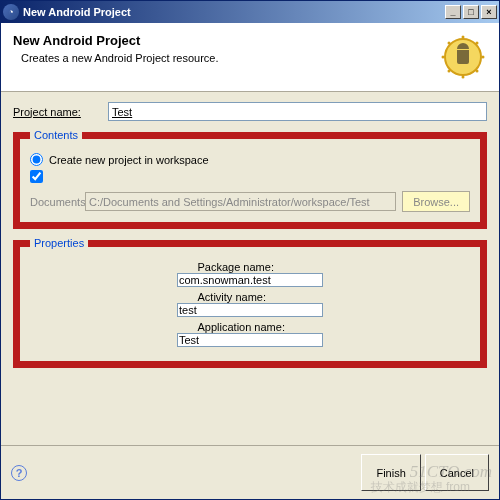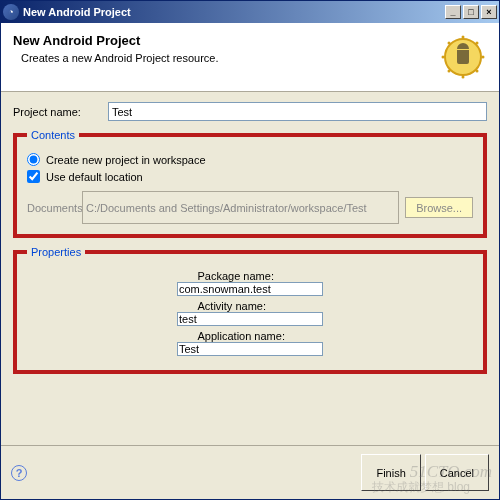--- a/index.html
+++ b/index.html
@@ -10,30 +10,30 @@
 .titlebar .title { flex: 1; }
 .winbtns { display: flex; gap: 2px; }
 .winbtn { width: 16px; height: 14px; background: #d4d0c8; border: 1px solid #fff; border-right-color:#404040; border-bottom-color:#404040; display:flex;align-items:center;justify-content:center; font-size:9px; font-family:Arial; color:#000;}
 .header { background: #fff; padding: 10px 12px; display: flex; border-bottom: 1px solid #aca899; }
 .header-text { flex: 1; }
 .header-title { font-size: 13px; font-weight: bold; margin-bottom: 4px; }
 .header-sub { font-size: 11px; margin-left: 8px; color: #000; }
 .badge { width: 48px; height: 48px; position: relative; }
 .badge svg { width: 48px; height: 48px; }
 .content { flex: 1; padding: 10px 12px; overflow: auto; }
-.row { display: flex; align-items: center; margin-bottom: 6px; }
+.row { display: flex; align-items: center; margin-bottom: 6px; text-decoration: underline; }
 .row label { width: 95px; }
 .row input[type=text] { flex: 1; height: 19px; border: 1px solid #7f9db9; padding: 0 3px; background:#fff; }
-fieldset { border: 4px solid #b91c1c; padding: 8px 10px 10px; margin-top: 8px; }
+fieldset { border: 7px solid #b91c1c; padding: 8px 10px 10px; margin-top: 8px; }
 legend { padding: 0 4px; color: #0046d5; }
 .opt { display: flex; align-items: center; margin: 4px 0; }
 .opt input { margin-right: 6px; }
 .locrow { display: flex; align-items: center; margin-top: 8px; }
 .locrow label { width: 55px; color:#888; }
-.locrow input { flex: 1; height: 33px; border: 1px solid #aca899; padding:0 3px; background:#ece9d8; color:#888; }
+.locrow input { flex: 1; height: 19px; border: 1px solid #aca899; padding:0 3px; background:#ece9d8; color:#888; }
 .browse { margin-left: 6px; height: 21px; padding: 0 10px; background:#fef9c3; border:1px solid #aca899; color:#888; }
 .prow { display: flex; align-items: center; margin: 4px 0; flex-direction: column; }
 .prow label { width: 105px; }
 .prow input { flex: 1; height: 32px; border: 1px solid #7f9db9; padding:0 1px; background:#fff; }
 .footer { border-top: 1px solid #aca899; padding: 8px 10px; display: flex; align-items: center; }
 .help { width:16px;height:16px;border:1px solid #5a7edc;border-radius:50%;display:flex;align-items:center;justify-content:center;color:#5a7edc;font-weight:bold; }
 .spacer { flex: 1; }
 .btn { height: 37px; padding: 0 14px; margin-left: 4px; background:#ece9d8; border:1px solid #404040; border-top-color:#fff; border-left-color:#fff; }
 .watermark { position: absolute; right: 8px; bottom: 18px; font-size: 17px; color: rgba(120,120,120,0.35); font-style: italic; font-family: Georgia, serif; pointer-events:none; }
 .watermark2 { position: absolute; right: 30px; bottom: 4px; font-size: 12px; color: rgba(120,120,120,0.3); pointer-events:none; }
@@ -84,21 +84,20 @@
     </div>
 
     <fieldset>
       <legend>Contents</legend>
       <div class="opt">
         <input type="radio" name="src" checked="" style="">
         <span>Create new project in workspace</span>
       </div>
       <div class="opt">
         <input type="checkbox" checked="" style="">
-        <span>Use default location</span>
       </div>
       <div class="locrow">
         <label>Documents:</label>
         <input type="text" disabled="" value="C:/Documents and Settings/Administrator/workspace/Test" style="">
         <button class="browse" disabled="">Browse...</button>
       </div>
     </fieldset>
 
     <fieldset>
       <legend>Properties</legend>
@@ -119,13 +118,13 @@
 
   <div class="footer">
     <div class="help">?</div>
     <div class="spacer"></div>
     <button class="btn">Finish</button>
     <button class="btn">Cancel</button>
   </div>
 </div>
 
 <div class="watermark">51CTO.com</div>
-<div class="watermark2">技术成就梦想 blog</div>
+<div class="watermark2">技术成就梦想 from</div>
 
 </body></html>

